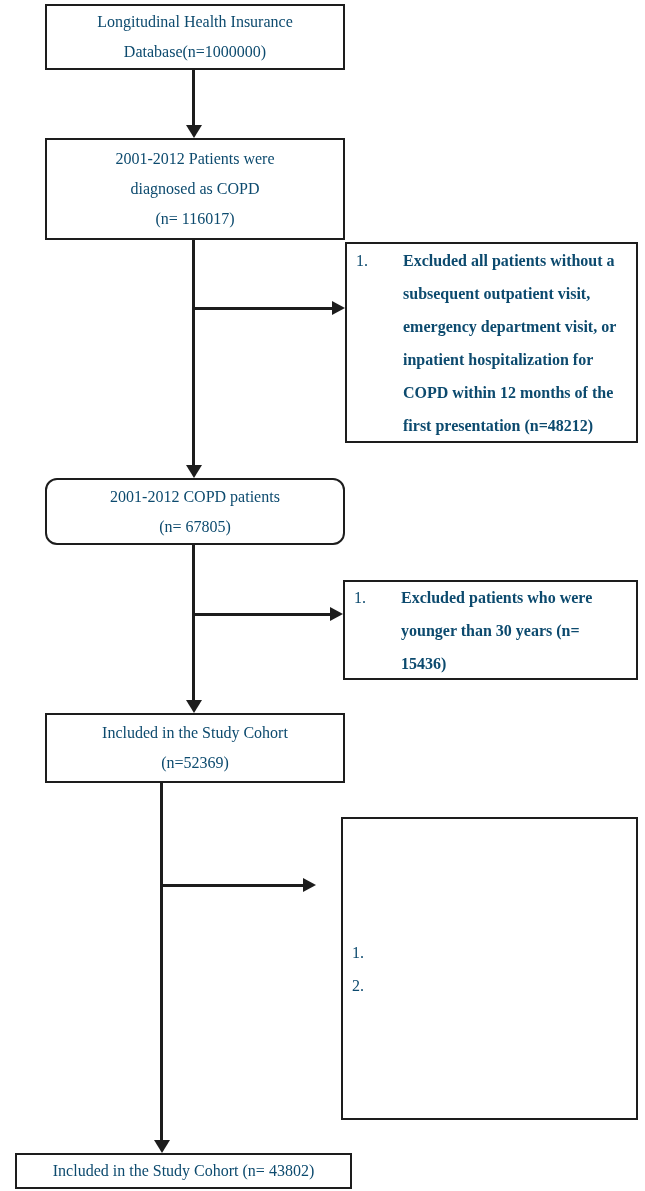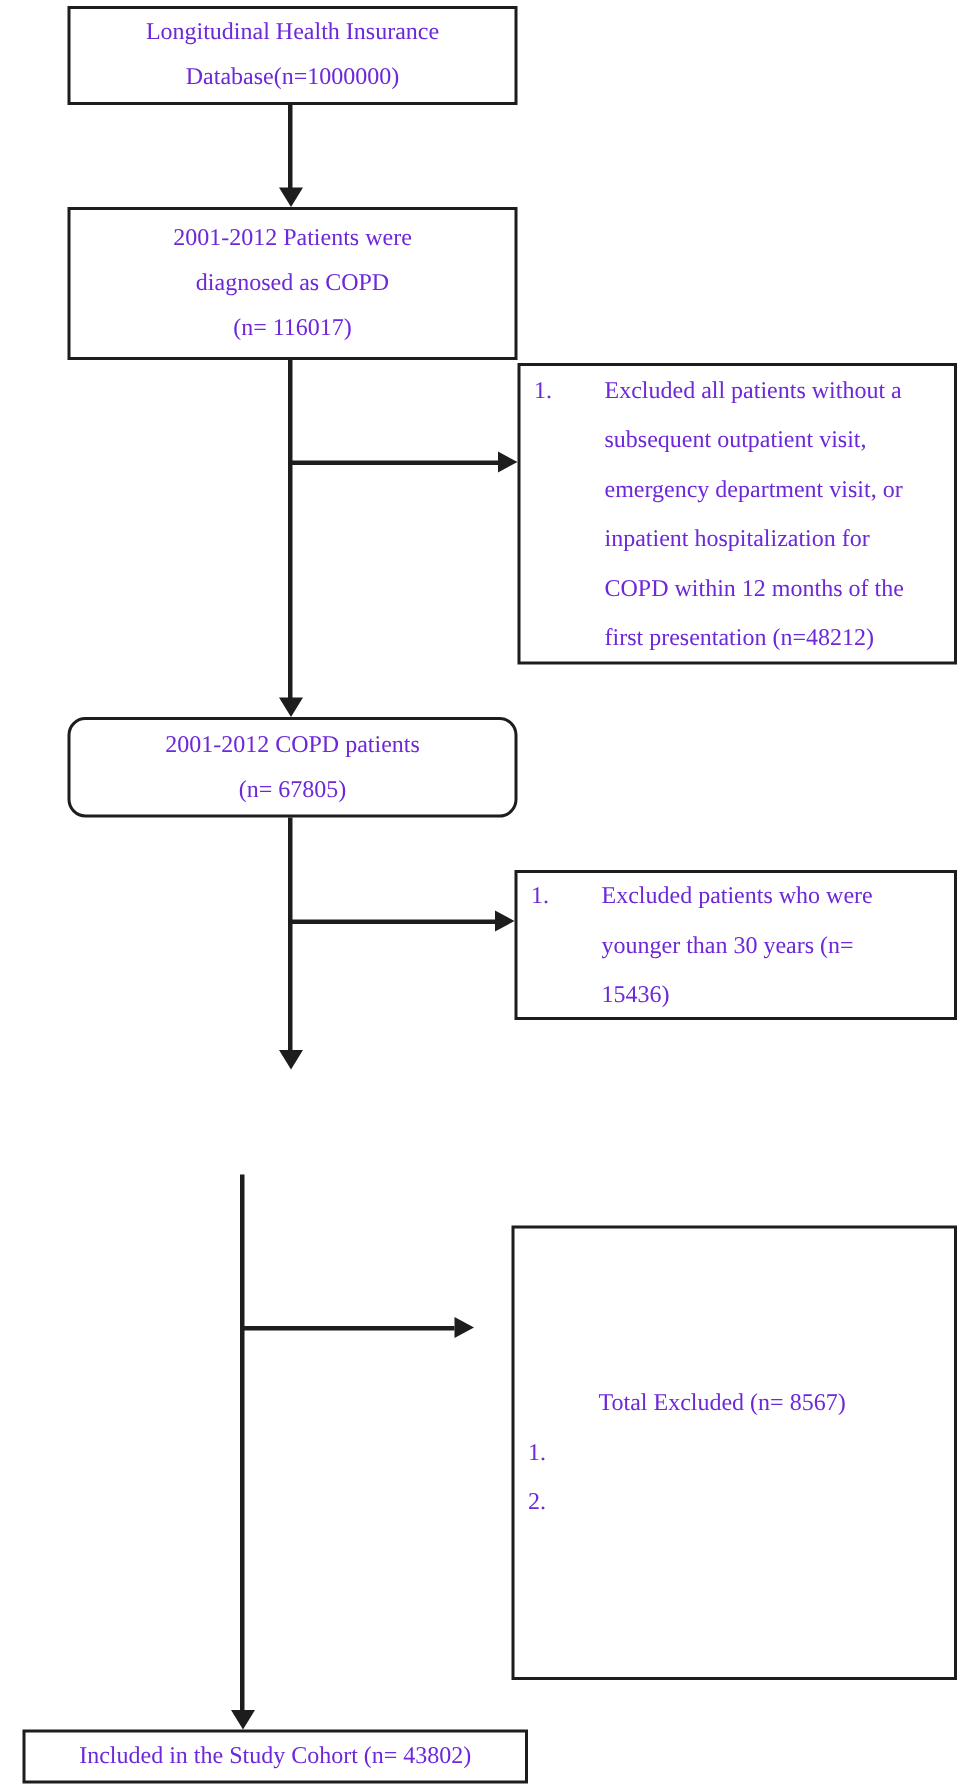--- a/index.html
+++ b/index.html
@@ -6,21 +6,21 @@
     margin: 0;
     padding: 0;
     background: #ffffff;
   }
   .stage {
     position: relative;
     width: 645px;
     height: 1191px;
     background: #ffffff;
     font-family: "Liberation Serif", "DejaVu Serif", serif;
-    color: #6d28d9;
+    color: #0c4a6e;
     overflow: hidden;
   }
   .fbox {
     position: absolute;
     border: 2px solid #1d1d1d;
     background: #ffffff;
     box-sizing: border-box;
     display: flex;
     flex-direction: column;
     justify-content: center;
@@ -48,20 +48,21 @@
   .item .num {
     flex: none;
     width: 56px;
     padding-left: 9px;
     box-sizing: border-box;
   }
   .item .itext {
     flex: 1;
     white-space: pre-line;
     padding-right: 4px;
+    font-weight: bold;
   }
   .line {
     position: absolute;
     background: #1d1d1d;
   }
   .arrow-down {
     position: absolute;
     width: 0;
     height: 0;
     border-left: 8px solid transparent;
@@ -91,20 +92,24 @@
     <div class="center-text">2001-2012 Patients were
 diagnosed as COPD
 (n= 116017)</div>
   </div>
 
   <div class="fbox" style="left:45px; top:478px; width:300px; height:67px;border-radius:12px;">
     <div class="center-text">2001-2012 COPD patients
 (n= 67805)</div>
   </div>
 
+  <div class="fbox" style="left:45px; top:713px; width:300px; height:70px;">
+    <div class="center-text">Included in the Study Cohort
+(n=52369)</div>
+  </div>
 
   <div class="fbox" style="left:2px; top:1153px; width:337px; height:36px;margin-left:13px;">
     <div class="center-text">Included in the Study Cohort (n= 43802)</div>
   </div>
 
   <div class="fbox excl" style="left:345px; top:242px; width:293px; height:201px;">
     <div class="item">
       <span class="num">1.</span>
       <div class="itext">Excluded all patients without a
 subsequent outpatient visit,
@@ -118,21 +123,20 @@
   <div class="fbox excl" style="left:343px; top:580px; width:295px; height:100px;">
     <div class="item">
       <span class="num">1.</span>
       <div class="itext">Excluded patients who were
 younger than 30 years (n=
 15436)</div>
     </div>
   </div>
 
   <div class="fbox excl" style="left:341px; top:817px; width:297px; height:303px;">
-    <div class="heading">Total Excluded (n= 8567)</div>
     <div class="item">
       <span class="num">1.</span>
     </div>
     <div class="item">
       <span class="num">2.</span>
     </div>
   </div>
 
   <div class="line" style="left:192px; top:70px; width:3px; height:57px;"></div>
   <div class="arrow-down" style="left:186px; top:125px;"></div>

